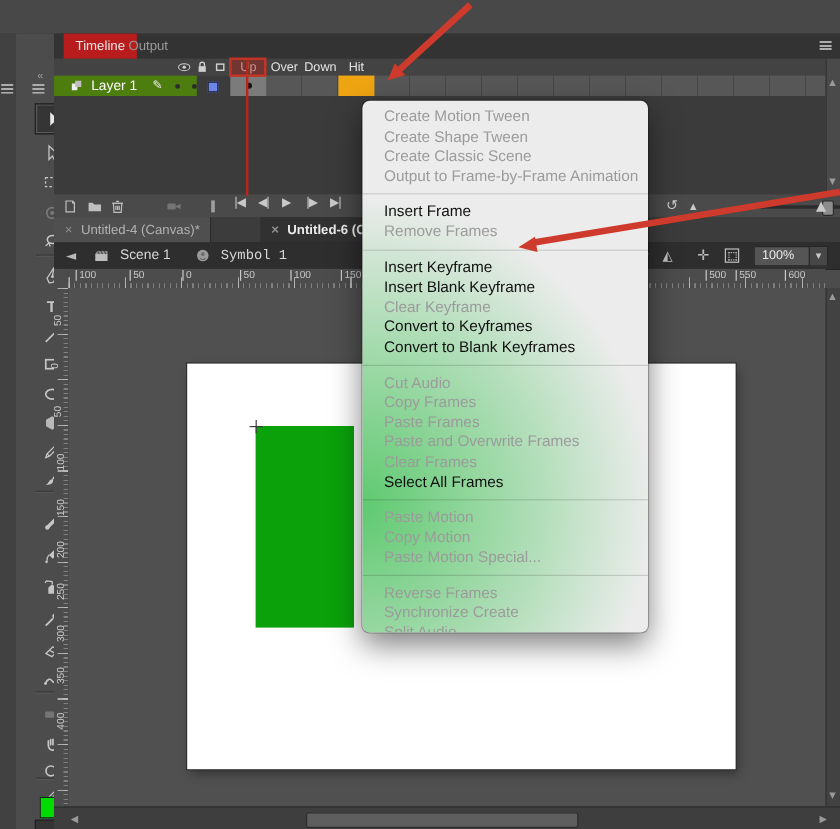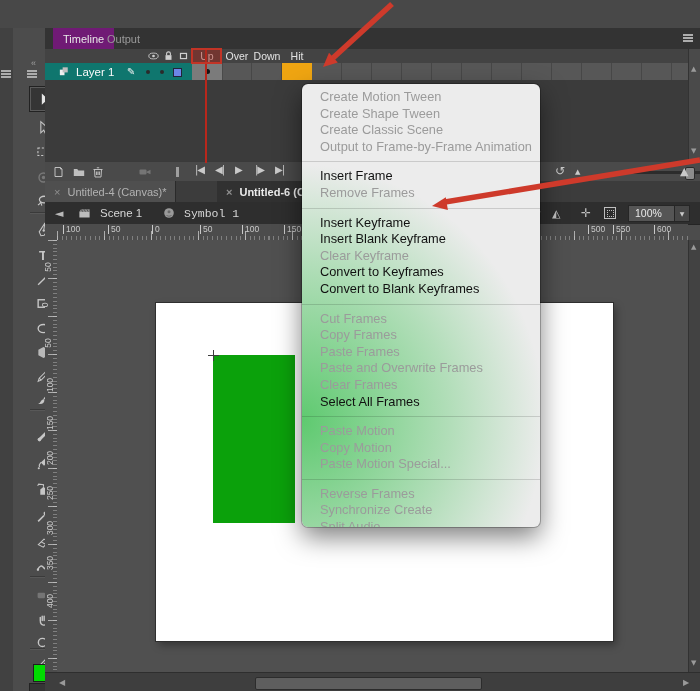--- a/index.html
+++ b/index.html
@@ -17,28 +17,28 @@
   .collapse{left:18px;top:30px;font-size:9px;color:#9F9F9F;letter-spacing:1px;}
   .tool{position:absolute;left:16px;width:28px;height:22px;display:flex;align-items:center;justify-content:center;}
   .tool.active{background:#353535;border:1px solid #222;box-shadow:inset 0 0 0 1px #5A5A5A;height:24px;}
   .tool .tchar{color:#C6C6C6;font-size:13px;line-height:1;}
   .tsep{position:absolute;left:17px;width:25px;height:1px;background:#3A3A3A;box-shadow:0 1px 0 #585858;}
   .swatch{width:19px;height:16px;border:1px solid #1E1E1E;}
   .boxed{background:#353535;border:1px solid #222;}
   
   .tl-tabbar{left:45px;top:28px;width:655px;height:21px;background:#333333;}
   .tl-tab{position:absolute;top:0;height:21px;display:flex;align-items:center;padding:0 10px;font-size:11px;}
-  .tl-tab.active{background:#701a75;color:#E8E8E8;}
+  .tl-tab.active{background:#b91c1c;color:#E8E8E8;}
   .tl-tab.inactive{color:#9A9A9A;}
   .panelmenu{left:683px;top:34px;}
   .tl-header{left:45px;top:49px;width:643px;height:14px;background:#434343;}
   .framelabel{position:absolute;top:0;width:30px;height:14px;text-align:center;font-size:10.5px;line-height:14px;color:#E3E3E3;}
   .hdricon{position:absolute;top:1px;width:13px;height:12px;}
   .tl-layerrow{left:45px;top:63px;width:643px;height:17px;background:#3B3B3B;}
-  .layername{position:absolute;left:0;top:0;width:147px;height:17px;background:#0f766e;display:flex;align-items:center;}
+  .layername{position:absolute;left:0;top:0;width:119px;height:17px;background:#4d7c0f;display:flex;align-items:center;}
   .frames-base{position:absolute;left:147px;top:0;width:496px;height:17px;background:#575757;
      background-image:repeating-linear-gradient(to right,transparent 0 29px,#474747 29px 30px);}
   .cell-key{position:absolute;left:147px;top:0;width:30px;height:17px;background:#7B7B7B;border-right:1px solid #4A4A4A;
      display:flex;align-items:center;justify-content:center;}
   .cell-key .dot{width:5px;height:5px;border-radius:50%;background:#141414;}
   .cell-selected{position:absolute;left:237px;top:0;width:30px;height:17px;}
   .tl-empty{left:45px;top:80px;width:643px;height:81px;background:#3B3B3B;}
   .tl-vscroll{left:688px;top:49px;width:12px;height:112px;background:#4A4A4A;border-left:1px solid #333;}
   .scrollarrow{position:absolute;font-size:7px;color:#9A9A9A;left:2px;}
   .playhead-line{left:205px;top:49px;width:2px;height:114px;background:#B8271C;z-index:9;}
@@ -509,21 +509,21 @@
         <div class="menu-sep"></div>
         <div class="menu-item">Insert Frame</div>
         <div class="menu-item disabled">Remove Frames</div>
         <div class="menu-sep"></div>
         <div class="menu-item">Insert Keyframe</div>
         <div class="menu-item">Insert Blank Keyframe</div>
         <div class="menu-item disabled">Clear Keyframe</div>
         <div class="menu-item">Convert to Keyframes</div>
         <div class="menu-item">Convert to Blank Keyframes</div>
         <div class="menu-sep"></div>
-        <div class="menu-item disabled">Cut Frames</div>
+        <div class="menu-item disabled">Cut Audio</div>
         <div class="menu-item disabled">Copy Frames</div>
         <div class="menu-item disabled">Paste Frames</div>
         <div class="menu-item disabled">Paste and Overwrite Frames</div>
         <div class="menu-item disabled">Clear Frames</div>
         <div class="menu-item">Select All Frames</div>
         <div class="menu-sep"></div>
         <div class="menu-item disabled">Paste Motion</div>
         <div class="menu-item disabled">Copy Motion</div>
         <div class="menu-item disabled">Paste Motion Special...</div>
         <div class="menu-sep"></div>

